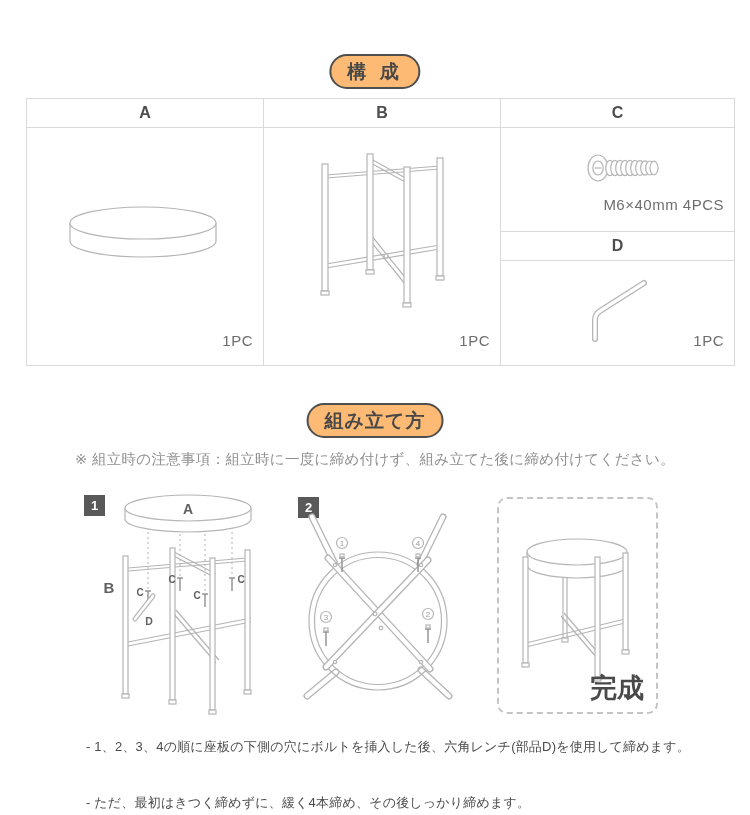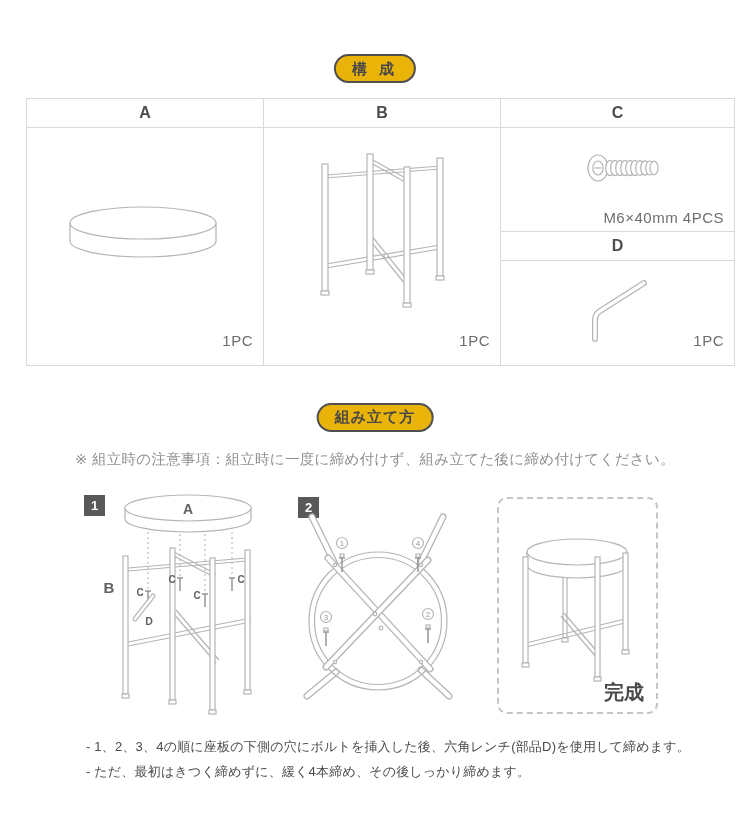--- a/index.html
+++ b/index.html
@@ -1,42 +1,42 @@
 <!DOCTYPE html>
 <html><head>
 <meta charset="utf-8">
 <style>
   html,body{margin:0;padding:0;background:#fff;}
   body{width:750px;height:815px;position:relative;overflow:hidden;
        font-family:"Liberation Sans","DejaVu Sans",sans-serif;color:#4a4a4a;}
   .abs{position:absolute;}
   
-  .pill{position:absolute;left:50%;transform:translateX(-50%);background:#eab308;
+  .pill{position:absolute;left:50%;transform:translateX(-50%);background:#fdba74;
         border:2px solid #4f4f4f;border-radius:22px;color:#484848;font-weight:bold;
-        font-size:15px;line-height:1.55;padding:1px 16px;white-space:nowrap;}
+        font-size:19px;line-height:1.55;padding:1px 16px;white-space:nowrap;}
   
   .parts-table{position:absolute;left:26px;top:98px;width:709px;height:268px;
                border:1px solid #dadada;box-sizing:border-box;}
   .pt-col{position:absolute;top:0;bottom:0;box-sizing:border-box;}
   .pt-col.bordered{border-right:1px solid #dadada;}
   .pt-hd{height:28px;line-height:28px;text-align:center;font-weight:bold;font-size:16px;
          color:#4d4d4d;border-bottom:1px solid #dadada;}
   .pt-bd{position:relative;box-sizing:border-box;}
   .qty{position:absolute;right:10px;bottom:16px;font-size:15px;color:#6e6e6e;letter-spacing:.5px;}
   
   .caution{position:absolute;left:0;right:0;top:450px;text-align:center;
            font-size:14.5px;color:#8f8f8f;letter-spacing:.3px;}
   .note{position:absolute;left:86px;font-size:13px;color:#4a4a4a;letter-spacing:.2px;}
   
   .badge{position:absolute;width:21px;height:21px;background:#595959;color:#fff;
          font-size:13px;font-weight:bold;text-align:center;line-height:21px;}
   
   .done-box{position:absolute;left:497px;top:497px;width:161px;height:217px;
             border:2px dashed #c4c4c4;border-radius:10px;box-sizing:border-box;}
-  .done-label{position:absolute;right:12px;bottom:6px;font-size:20px;font-weight:bold;color:#4a4a4a;}
+  .done-label{position:absolute;right:12px;bottom:6px;font-size:27px;font-weight:bold;color:#4a4a4a;}
   
   svg{display:block;}
   .ln{fill:none;stroke:#b5b5b5;stroke-width:1.2;}
   .shape{fill:#fff;stroke:#b5b5b5;stroke-width:1.2;}
   .tube-o{fill:none;stroke:#b5b5b5;stroke-width:6;stroke-linecap:round;stroke-linejoin:round;}
   .tube-i{fill:none;stroke:#fff;stroke-width:3.4;stroke-linecap:round;stroke-linejoin:round;}
   .tube2-o{fill:none;stroke:#b5b5b5;stroke-width:7;stroke-linecap:round;stroke-linejoin:round;}
   .tube2-i{fill:none;stroke:#fff;stroke-width:4.4;stroke-linecap:round;stroke-linejoin:round;}
   .slbl{fill:#616161;font-weight:bold;font-family:"Liberation Sans","DejaVu Sans",sans-serif;}
   .numlbl{fill:#9a9a9a;font-family:"Liberation Sans","DejaVu Sans",sans-serif;}
@@ -112,21 +112,21 @@
           <ellipse class="shape" cx="119" cy="40" rx="4.3" ry="7.6"></ellipse>
           <ellipse class="shape" cx="124" cy="40" rx="4.3" ry="7.6"></ellipse>
           <ellipse class="shape" cx="129" cy="40" rx="4.3" ry="7.6"></ellipse>
           <ellipse class="shape" cx="134" cy="40" rx="4.3" ry="7.6"></ellipse>
           <ellipse class="shape" cx="139" cy="40" rx="4.3" ry="7.4"></ellipse>
           <ellipse class="shape" cx="144" cy="40" rx="4.3" ry="7.2"></ellipse>
           <ellipse class="shape" cx="149" cy="40" rx="4.3" ry="7.0"></ellipse>
           <ellipse class="shape" cx="153" cy="40" rx="4.0" ry="6.8"></ellipse>
         </g>
       </svg>
-      <div class="qty" style="bottom:5px;">M6×40mm 4PCS</div>
+      <div class="qty" style="bottom:18px;">M6×40mm 4PCS</div>
     </div>
     <div class="pt-hd">D</div>
     <div class="pt-bd" style="height:104px;">
       <svg width="232" height="104" viewBox="0 0 232 104">
         <g>
           <path class="tube-o" d="M94 78 L94 59 Q94 53 99 50 L143 22"></path>
           <path class="tube-i" d="M94 78 L94 59 Q94 53 99 50 L143 22"></path>
         </g>
       </svg>
       <div class="qty">1PC</div>
@@ -283,13 +283,13 @@
       <rect class="shape" x="23" y="164" width="7" height="4"></rect>
       <rect class="shape" x="63" y="139" width="6" height="4"></rect>
       <rect class="shape" x="95" y="178" width="7" height="4"></rect>
       <rect class="shape" x="123" y="151" width="7" height="4"></rect>
     </g>
   </svg>
   <div class="done-label">完成</div>
 </div>
 
 <div class="note" style="top:738px;">- 1、2、3、4の順に座板の下側の穴にボルトを挿入した後、六角レンチ(部品D)を使用して締めます。</div>
-<div class="note" style="top:763px;text-align:center;">- ただ、最初はきつく締めずに、緩く4本締め、その後しっかり締めます。</div>
+<div class="note" style="top:794px;text-align:center;">- ただ、最初はきつく締めずに、緩く4本締め、その後しっかり締めます。</div>
 
 </body></html>

